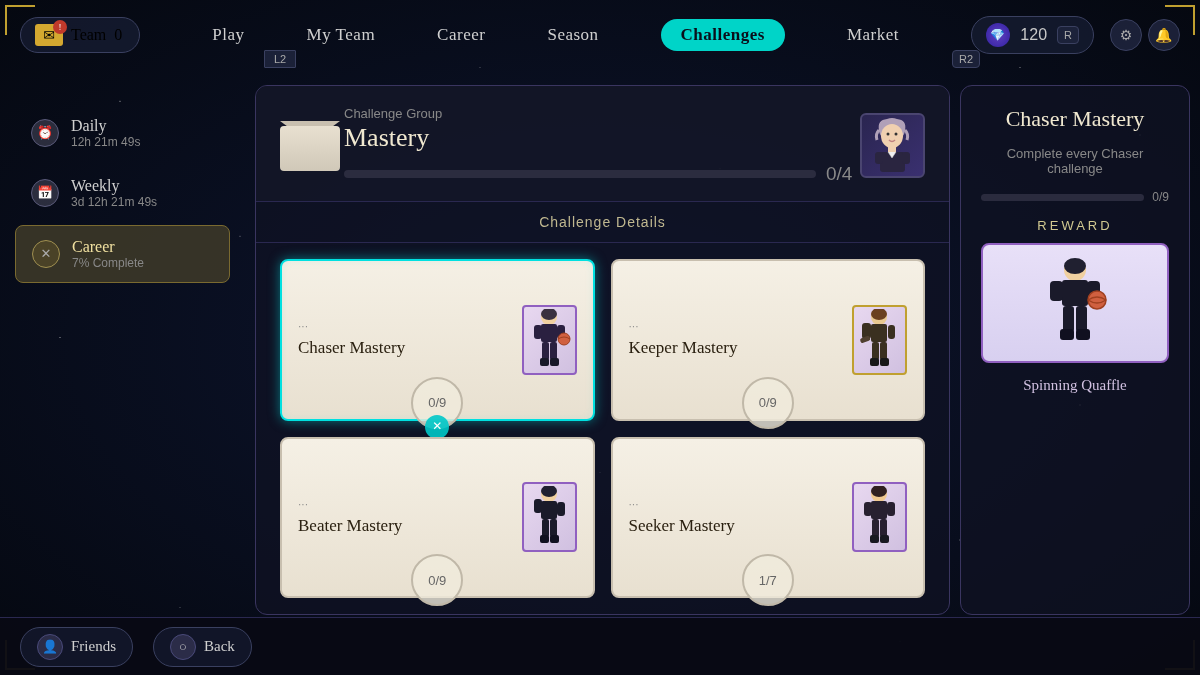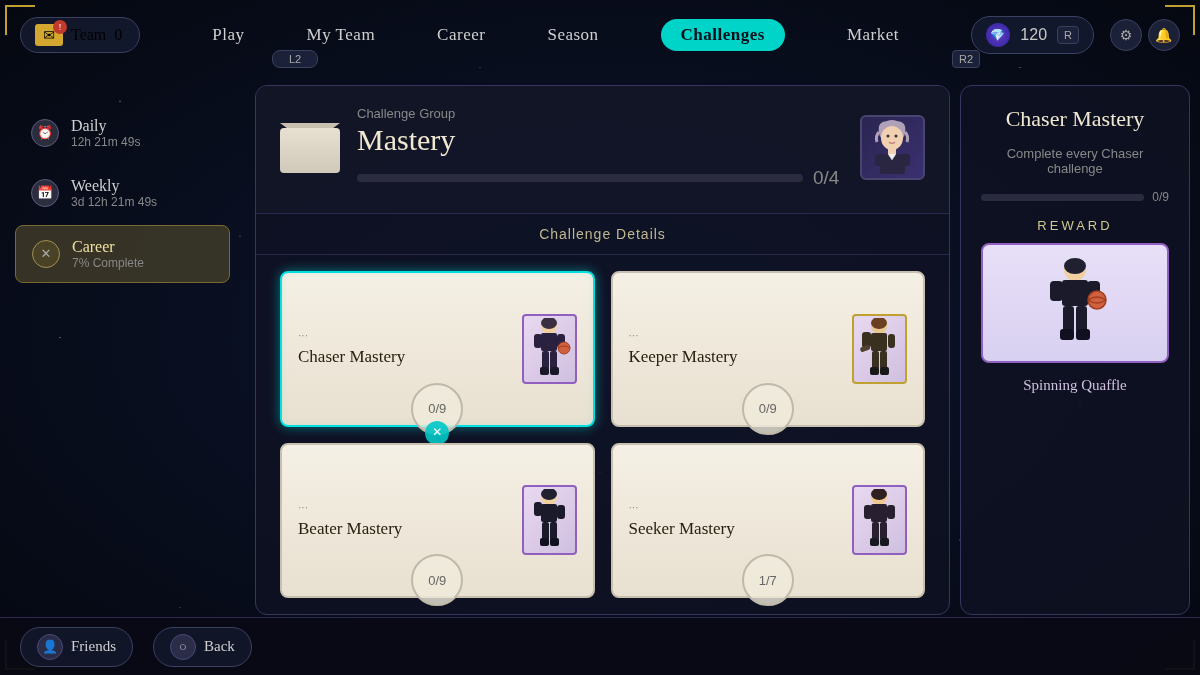--- a/index.html
+++ b/index.html
@@ -88,28 +88,28 @@
       display: flex;
       align-items: center;
       justify-content: center;
       position: absolute;
       top: -4px;
       right: -4px;
     }
 
     .l2-badge {
       position: absolute;
-      left: 272px;
+      left: 264px;
       top: 50px;
       background: rgba(30,35,60,0.9);
       border: 1px solid #3a4060;
-      border-radius: 8px;
+      border-radius: 1px;
       color: #aaa;
       font-size: 11px;
-      padding: 2px 16px;
+      padding: 2px 9px;
       font-family: sans-serif;
     }
 
     .r2-badge {
       position: absolute;
       right: 220px;
       top: 50px;
       background: rgba(30,35,60,0.9);
       border: 1px solid #3a4060;
       border-radius: 4px;
@@ -280,24 +280,24 @@
       border: 1px solid #3a3560;
       border-radius: 12px;
       margin: 0 10px;
       display: flex;
       flex-direction: column;
       overflow: hidden;
     }
 
     
     .panel-header {
-      padding: 20px 24px 24px;
-      display: flex;
-      align-items: center;
-      gap: 17px;
+      padding: 20px 24px 16px;
+      display: flex;
+      align-items: center;
+      gap: 4px;
       border-bottom: 1px solid #2a2850;
       background: rgba(20, 22, 40, 0.8);
     }
 
     .envelope-icon {
       width: 60px;
       height: 50px;
       position: relative;
       flex-shrink: 0;
     }
@@ -328,21 +328,21 @@
 
     .challenge-group-label {
       color: #888;
       font-size: 13px;
       font-family: sans-serif;
       margin-bottom: 2px;
     }
 
     .challenge-group-title {
       color: #f0e8d0;
-      font-size: 30px;
+      font-size: 26px;
       font-family: 'Georgia', serif;
       margin-bottom: 10px;
     }
 
     .progress-bar-container {
       display: flex;
       align-items: center;
       gap: 10px;
     }
 

